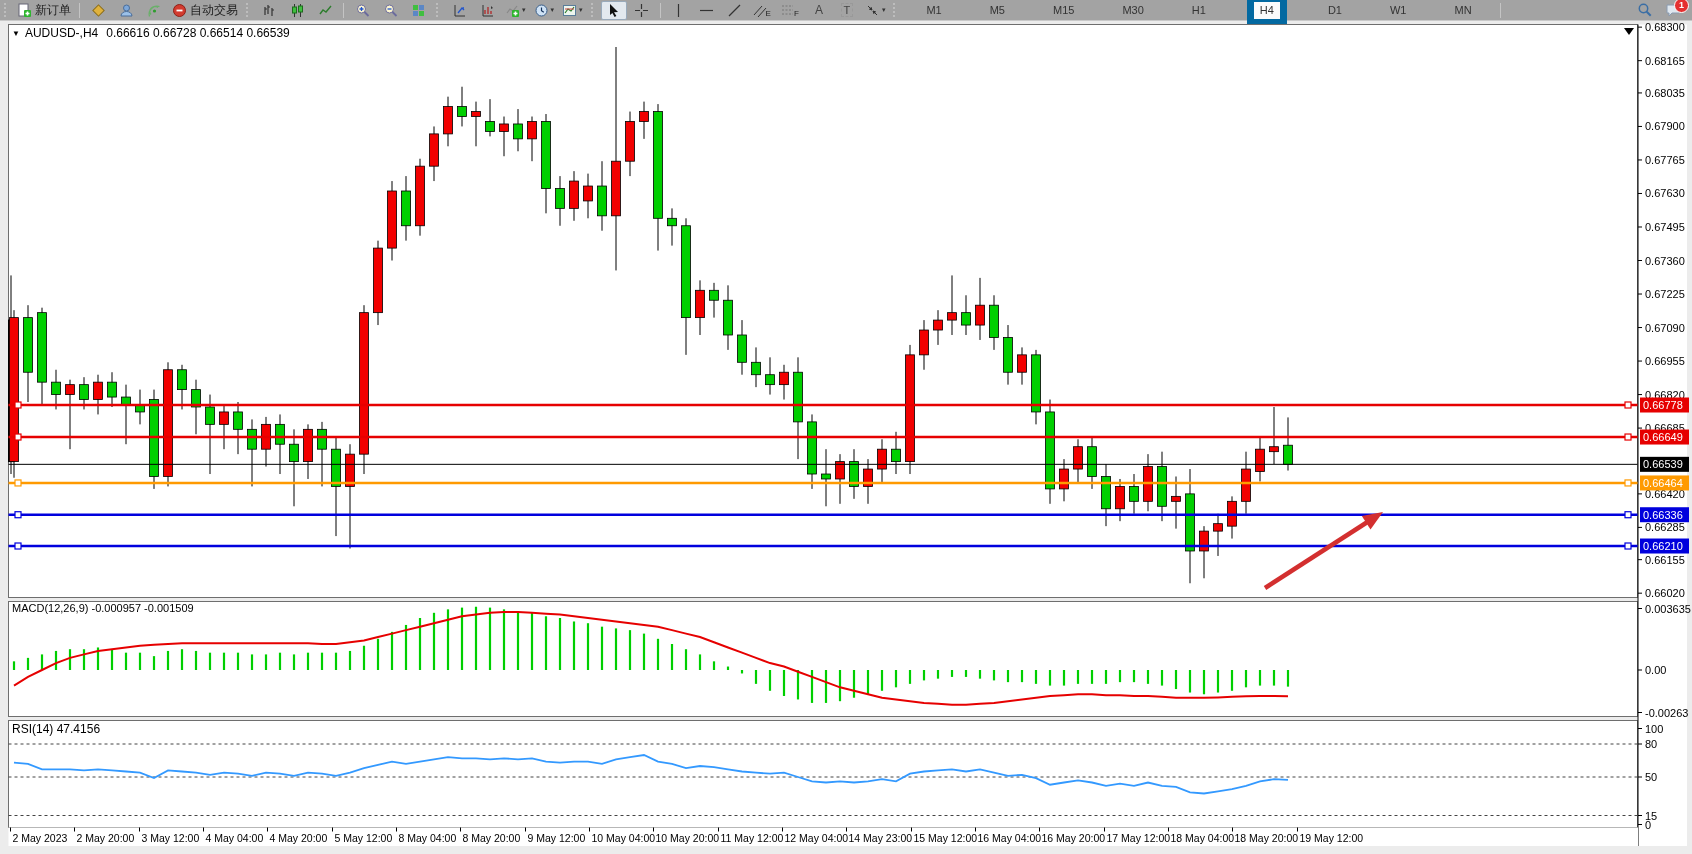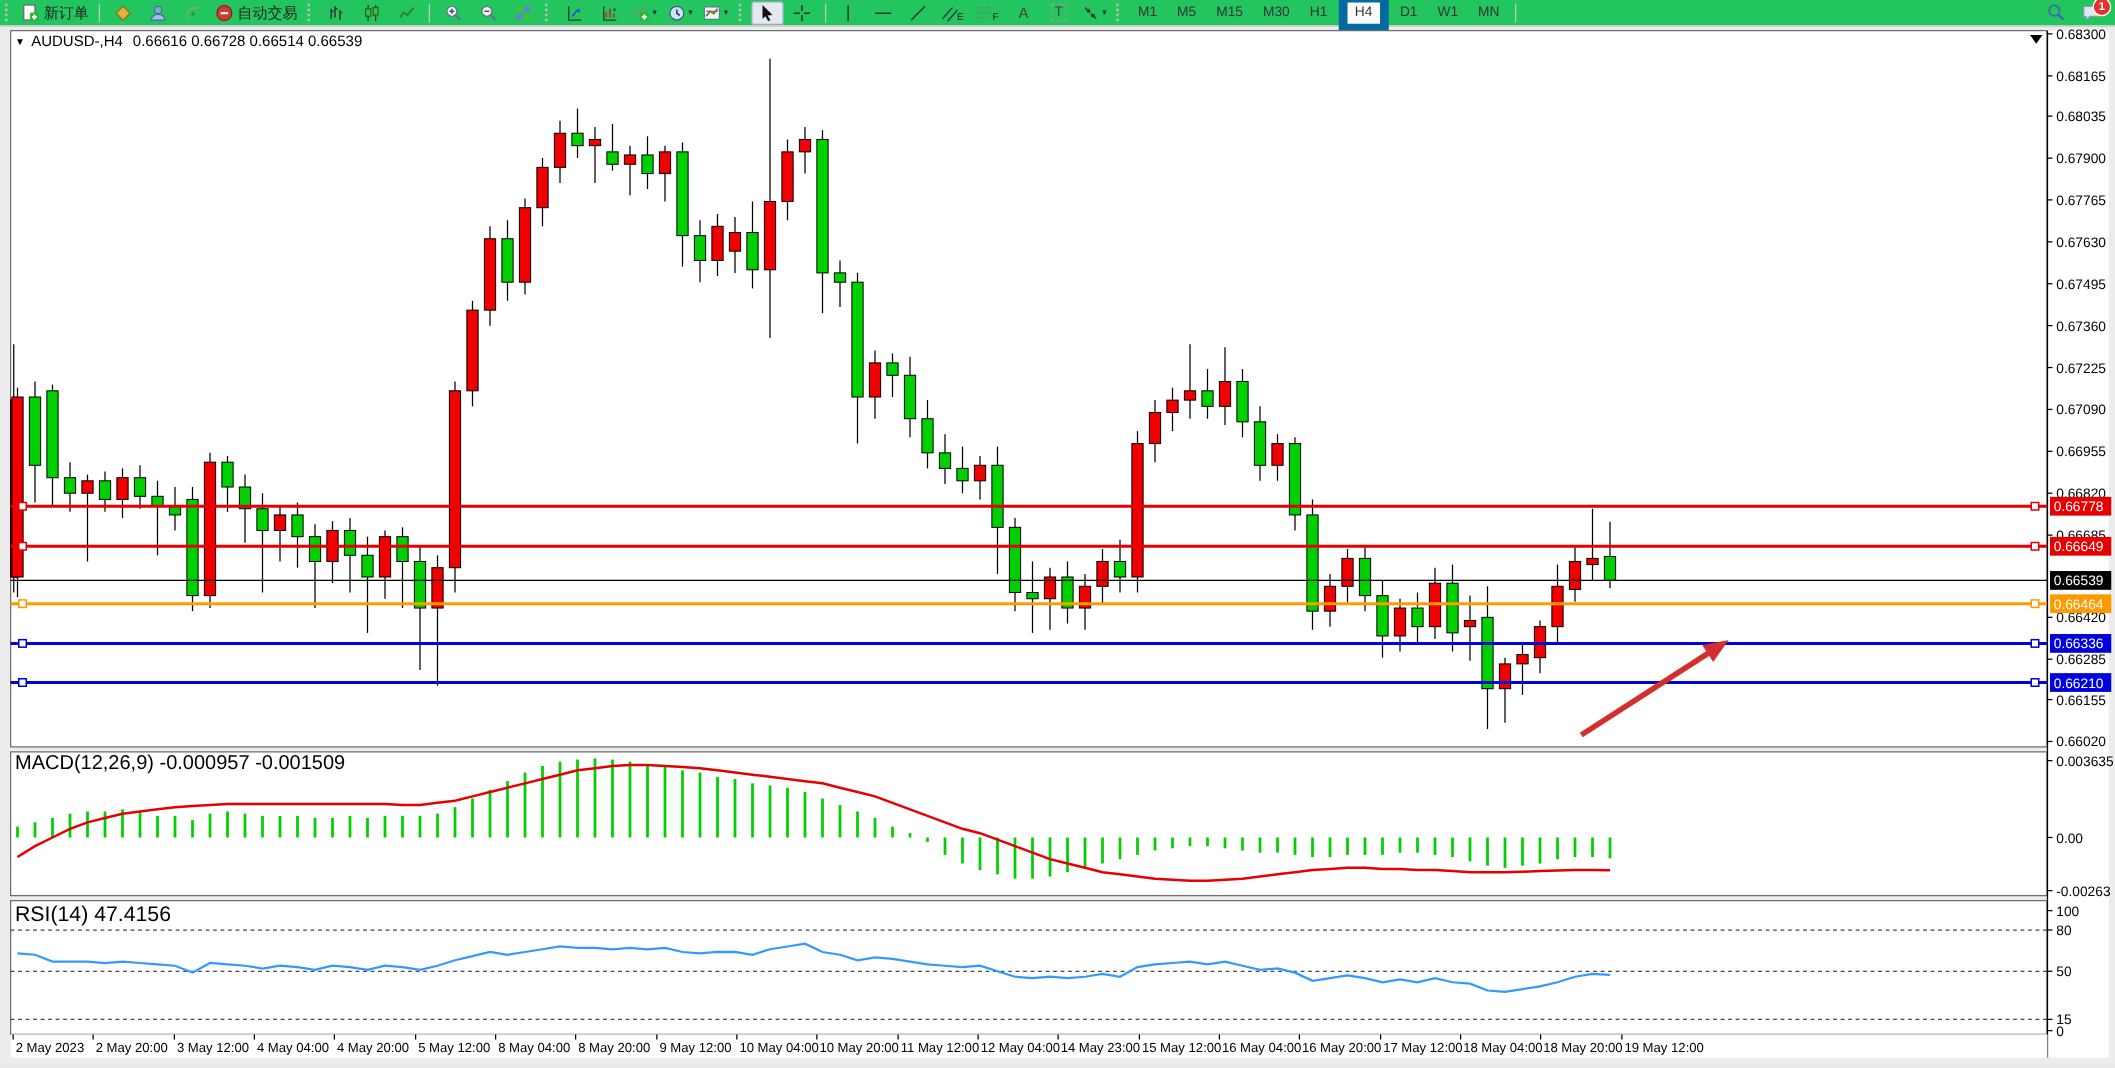--- a/index.html
+++ b/index.html
@@ -1,41 +1,41 @@
 <!DOCTYPE html>
 <html><head>
 <meta charset="utf-8">
 <style>
   html,body{margin:0;padding:0;background:#dcdcdc;}
   #app{position:relative;width:1692px;height:854px;background:#ececec;overflow:hidden;
        font-family:"Liberation Sans",sans-serif;-webkit-font-smoothing:antialiased;}
   
-  #toolbar{position:absolute;left:0;top:0;width:1692px;height:20px;background:#22c55e;
+  #toolbar{position:absolute;left:0;top:0;width:1692px;height:20px;background:#a3a3a3;
            border-bottom:1px solid #c9c9c9;display:flex;align-items:center;font-size:12px;color:#222;}
   .tbtn{height:17px;min-width:20px;display:inline-flex;align-items:center;justify-content:center;
         padding:0 2px;margin:0 1px;border:1px solid transparent;border-radius:2px;cursor:default;}
   .tbtn.pressed{background:#e3e9ef;border:1px solid #9ab;}
   .tbtn .lbl{margin-left:3px;white-space:nowrap;}
   .tsep{width:1px;height:15px;background:#c4c4c4;margin:0 4px;}
   .tgrip{width:3px;height:14px;border-left:2px dotted #bdbdbd;margin:0 4px;}
   .dd{font-size:7px;color:#333;margin-left:2px;}
-  .tfbtn{height:17px;padding:0 6px;margin:0 1px;display:inline-flex;align-items:center;
+  .tfbtn{height:17px;padding:0 6px;margin:0 17px;display:inline-flex;align-items:center;
          font-size:11px;color:#333;border:1px solid transparent;border-radius:2px;}
   .tfbtn.active{background:#fbfbfb;border:7px solid #0369a1;}
   #toolbar-right{position:absolute;right:4px;top:0;height:20px;display:flex;align-items:center;}
   #badge{position:absolute;right:-4px;top:-4px;width:13px;height:13px;background:#e53030;
          border-radius:50%;color:#fff;font-size:9px;font-weight:bold;display:flex;
          align-items:center;justify-content:center;border:1px solid #fff;}
   
   .ovl{position:absolute;z-index:5;color:#000;white-space:nowrap;}
   #chart-title{left:12px;top:26px;font-size:12px;text-align:center;}
   #chart-title .tri{font-size:8px;margin-right:5px;position:relative;top:-1px;}
   #chart-title .ohlc{margin-left:8px;}
-  #macd-label{left:12px;top:602px;font-size:16px;}
-  #rsi-label{left:12px;top:722px;font-size:17px;}
+  #macd-label{left:12px;top:602px;font-size:11px;}
+  #rsi-label{left:12px;top:722px;font-size:12px;}
   svg text{font-family:"Liberation Sans",sans-serif;}
   .icon{display:inline-block;line-height:0;}
 </style>
 </head>
 <body>
 
 <div id="app">
 
   <div id="toolbar">
     <span class="tgrip"></span>

